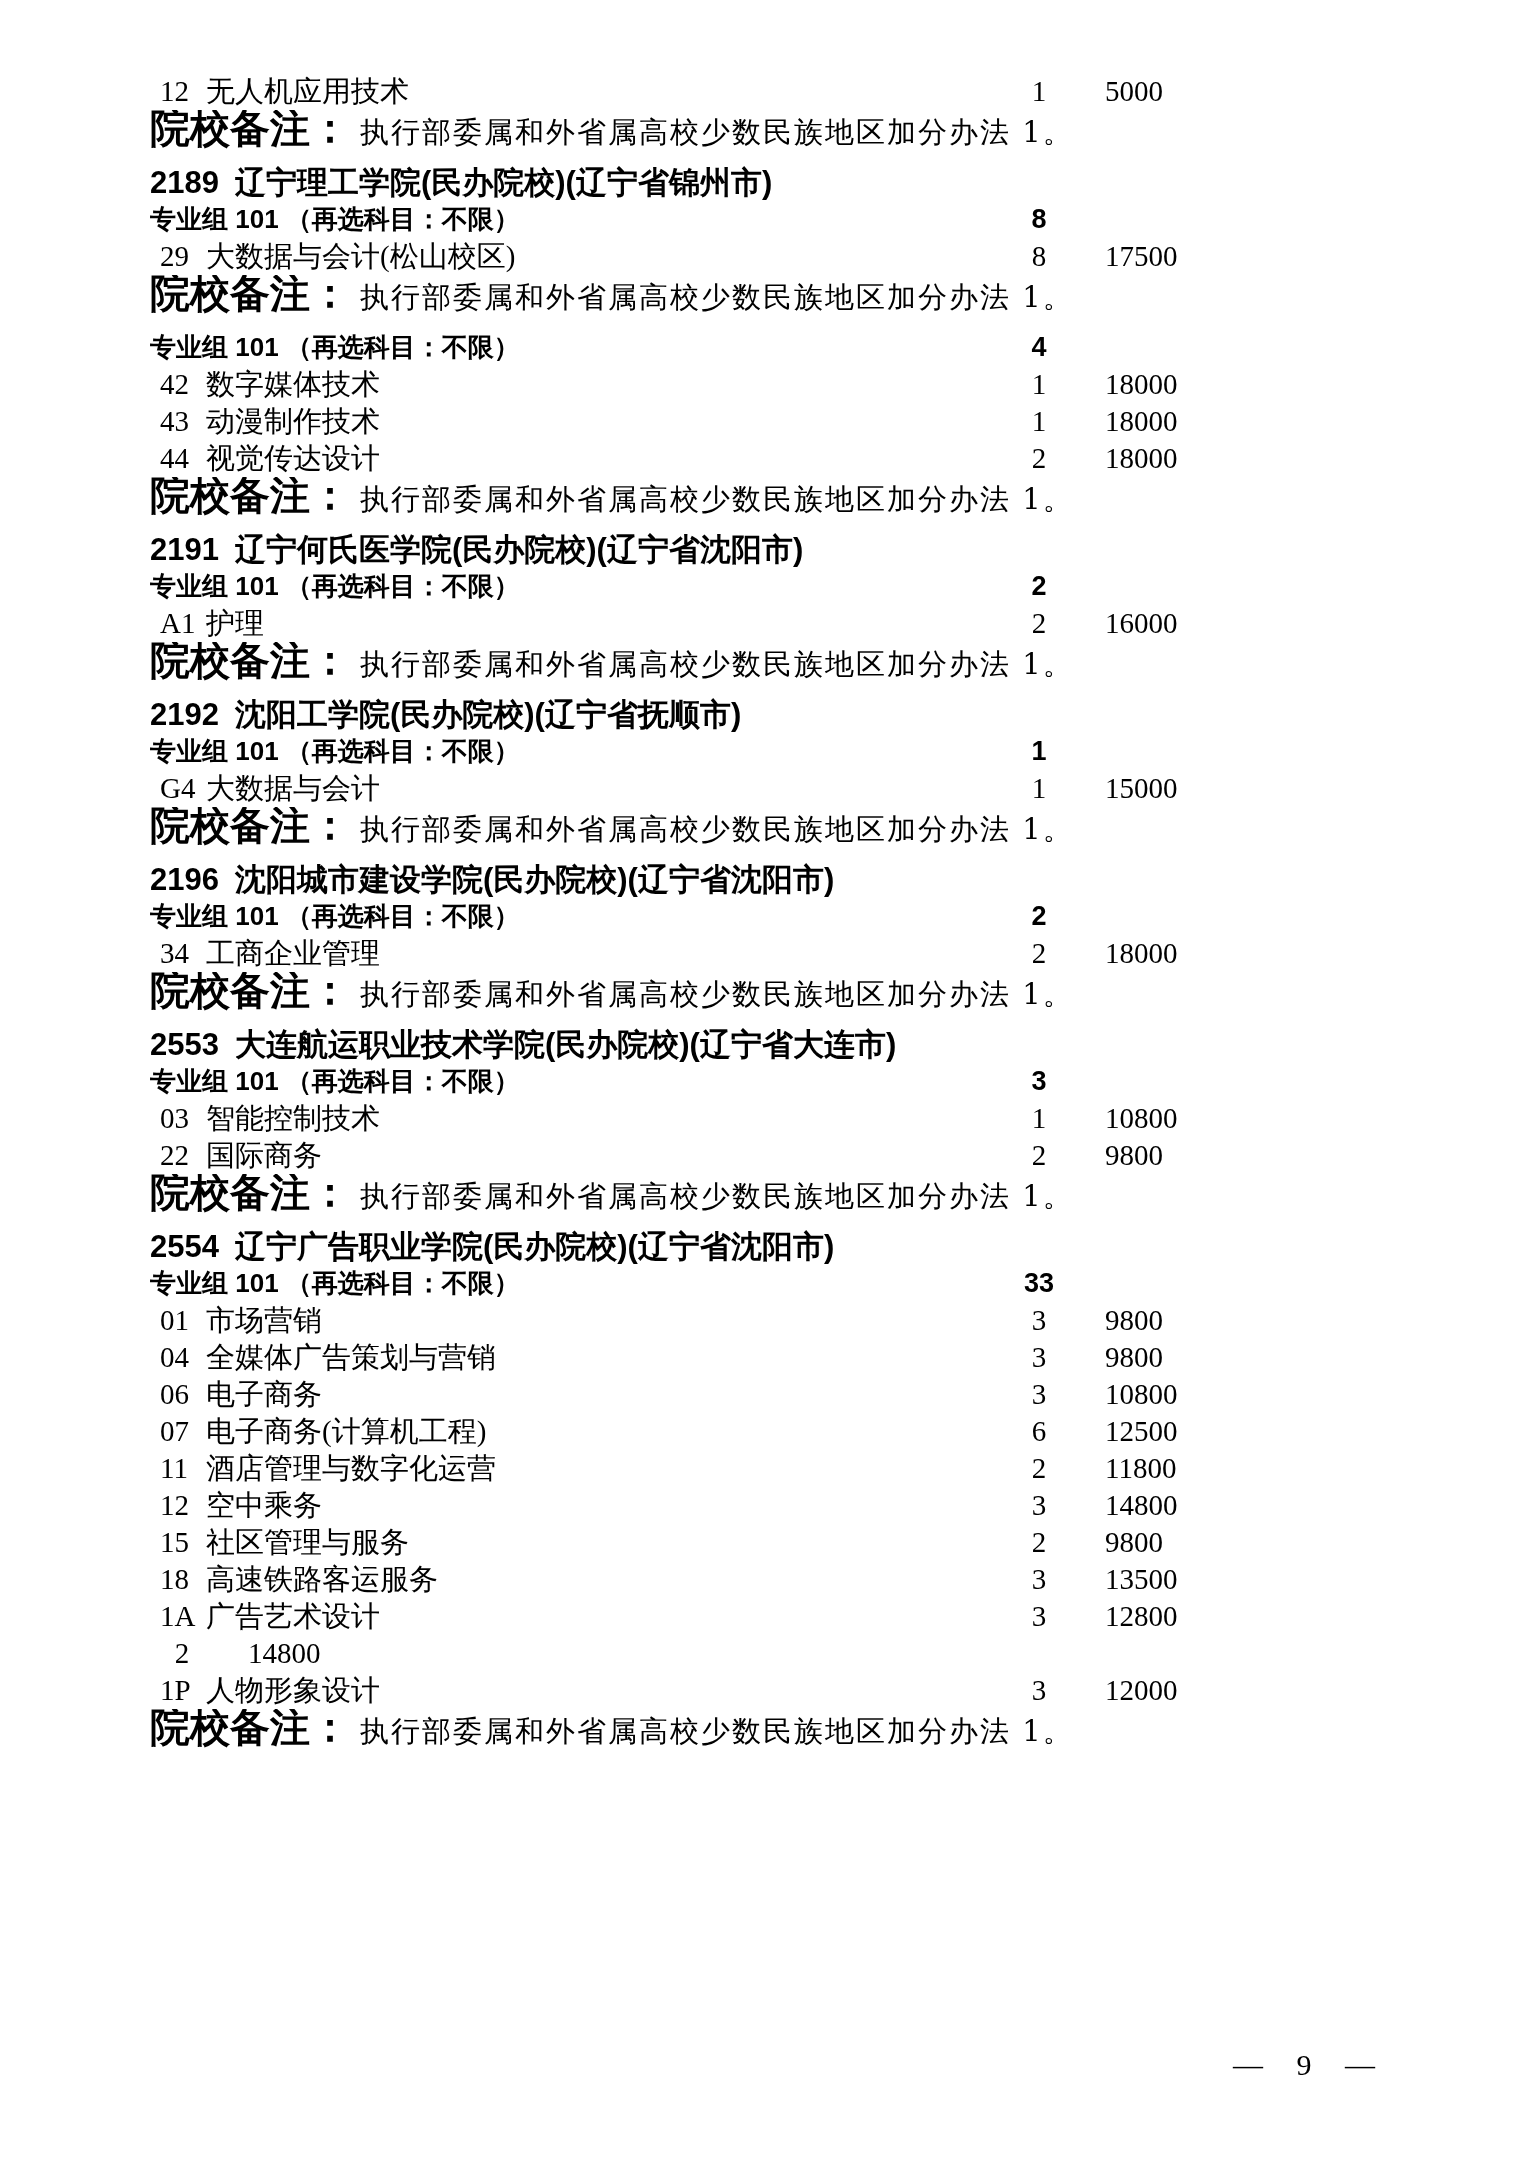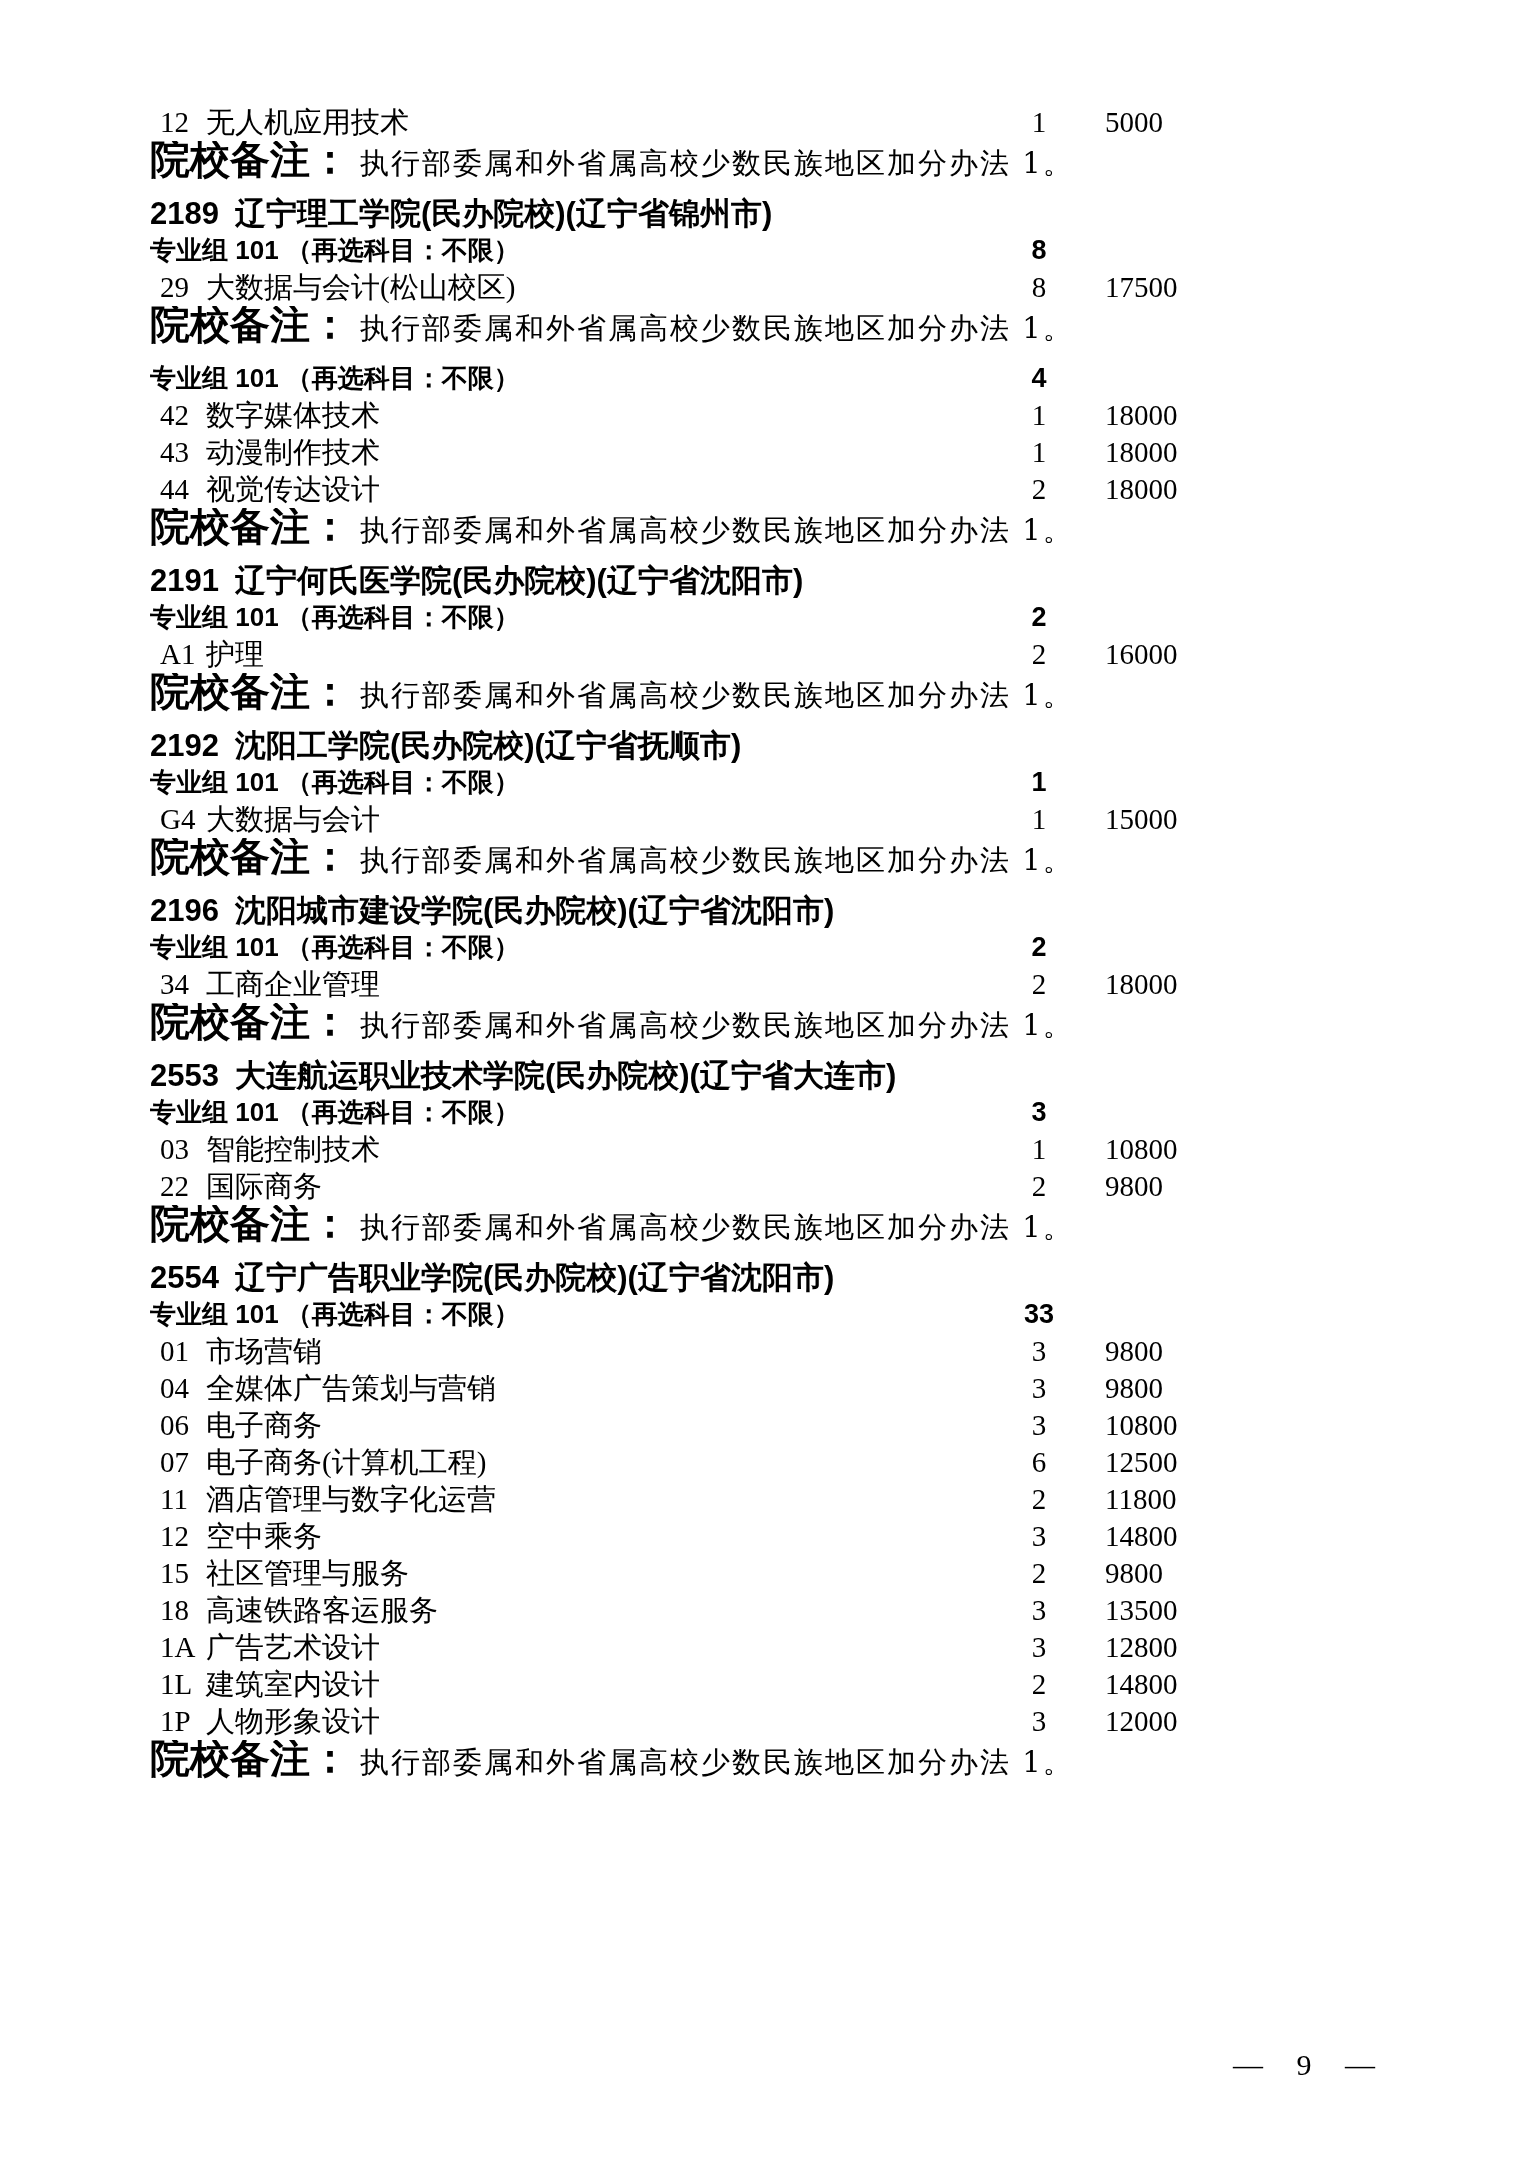--- a/index.html
+++ b/index.html
@@ -9,21 +9,21 @@
     height: 2172px;
     margin: 0 auto;
     background: #ffffff;
     color: #000000;
     overflow: hidden;
   }
   .content {
     position: absolute;
     top: 0; left: 0;
     width: 1307px;
-    padding: 104px 50px 0 150px;
+    padding: 73px 50px 0 150px;
     box-sizing: border-box;
   }
   .row {
     display: flex;
     align-items: baseline;
     height: 37px;
     line-height: 37px;
     white-space: nowrap;
   }
   .row-main { flex: 1 1 auto; overflow: hidden; }
@@ -349,23 +349,20 @@
     <span class="col-fee fee-serif">13500</span>
   </div>
           <div class="row major-row">
     <span class="row-main">
       <span class="mcode">1A</span><span>广告艺术设计</span>
     </span>
     <span class="col-count count-serif">3</span>
     <span class="col-fee fee-serif">12800</span>
   </div>
           <div class="row major-row">
-    <span class="row-main">
-      <span class="mcode">1L</span><span>建筑室内设计</span>
-    </span>
     <span class="col-count count-serif">2</span>
     <span class="col-fee fee-serif">14800</span>
   </div>
           <div class="row major-row">
     <span class="row-main">
       <span class="mcode">1P</span><span>人物形象设计</span>
     </span>
     <span class="col-count count-serif">3</span>
     <span class="col-fee fee-serif">12000</span>
   </div>

